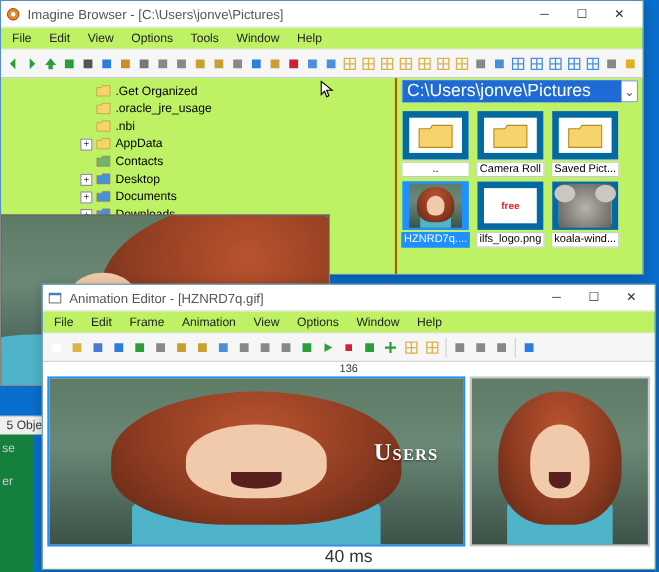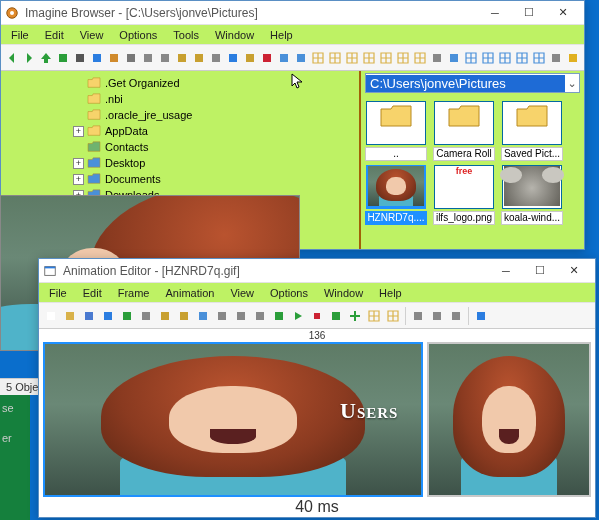--- a/index.html
+++ b/index.html
@@ -23,26 +23,26 @@
   .tree { width: 360px; border-right: 2px solid #a16207; padding: 4px 2px; overflow: hidden; position: relative; }
   .tree-row { display: flex; align-items: center; height: 16px; padding-left: 0; }
   .tree-row .tw { width: 11px; height: 11px; border: 1px solid #888; color: #333; font-size: 9px; line-height: 9px; text-align: center; margin-right: 3px; background: #fff; }
   .tree-row .sp { display: inline-block; }
   .tree-row .folder-ico { width: 14px; height: 12px; margin-right: 4px; }
   .tree-row .label { color: #000; }
   .cursor { position: absolute; }
 
   .right-pane { flex: 1; display: flex; flex-direction: column; }
   .pathbar { height: 20px; border: 1px solid #7a9ec2; margin: 2px 4px; display: flex; align-items: center; background: #fff; }
-  .pathbar .path { flex: 1; background: #1e6bd6; color: #fff; padding: 1px 4px; font-size: 13px; }
+  .pathbar .path { flex: 1; background: #1e6bd6; color: #fff; padding: 1px 4px; font-size: 16px; }
   .pathbar .dd { width: 14px; text-align: center; color: #555; }
   .thumbs { flex: 1; padding: 6px 4px; overflow: hidden; }
   .thumb-row { display: flex; gap: 6px; margin-bottom: 4px; }
   .thumb { width: 62px; display: flex; flex-direction: column; align-items: center; }
-  .thumb .box { width: 60px; height: 44px; border: 1px solid #0369a1; display: flex; justify-content: center; background: #fff; }
+  .thumb .box { width: 60px; height: 44px; border: 6px solid #0369a1; display: flex; align-items: center; justify-content: center; background: #fff; }
   .thumb.sel .box { background: #1e90ff; border-color: #1e90ff; }
   .thumb .cap { width: 62px; height: 14px; border: 1px solid #c8c8c8; text-align: center; font-size: 10px; color: #000; overflow: hidden; white-space: nowrap; margin-top: 2px; background: #fff; padding: 0 1px; }
   .thumb.sel .cap { background: #1e90ff; color: #fff; border-color: #1e90ff; }
   .folder-large { width: 34px; height: 26px; }
   .freelogo { font-size: 9px; color: #d22; font-weight: bold; }
 
   .status-fragment { position: absolute; left: 0; bottom: 0; background: #f0f0f0; border-top: 1px solid #ccc; font-size: 11px; padding: 2px 6px; color: #333; }
 
   
   #preview { position: absolute; left: 0; top: 195px; width: 300px; height: 156px; background: #333; border: 1px solid #888; overflow: hidden; }
@@ -288,29 +288,29 @@
             <path d="M1 3 L6 3 L7 1 L15 1 L15 12 L1 12 Z" fill="#f7d36b" stroke="#b88a20" stroke-width="0.6"></path>
           </svg>
           <span class="label">.Get Organized</span>
         </div>
         <div class="tree-row">
           <span class="sp" style="width: 70px;"></span>
           <span style="width: 14px; display: inline-block;"></span>
           <svg class="folder-ico" viewBox="0 0 16 14">
             <path d="M1 3 L6 3 L7 1 L15 1 L15 12 L1 12 Z" fill="#f7d36b" stroke="#b88a20" stroke-width="0.6"></path>
           </svg>
+          <span class="label">.oracle_jre_usage</span>
+        </div>
+        <div class="tree-row">
+          <span class="sp" style="width: 70px;"></span>
+          <span style="width: 14px; display: inline-block;"></span>
+          <svg class="folder-ico" viewBox="0 0 16 14">
+            <path d="M1 3 L6 3 L7 1 L15 1 L15 12 L1 12 Z" fill="#f7d36b" stroke="#b88a20" stroke-width="0.6"></path>
+          </svg>
           <span class="label">.nbi</span>
-        </div>
-        <div class="tree-row">
-          <span class="sp" style="width: 70px;"></span>
-          <span style="width: 14px; display: inline-block;"></span>
-          <svg class="folder-ico" viewBox="0 0 16 14">
-            <path d="M1 3 L6 3 L7 1 L15 1 L15 12 L1 12 Z" fill="#f7d36b" stroke="#b88a20" stroke-width="0.6"></path>
-          </svg>
-          <span class="label">.oracle_jre_usage</span>
         </div>
         <div class="tree-row">
           <span class="sp" style="width: 70px;"></span>
           <span class="tw">+</span>
           <svg class="folder-ico" viewBox="0 0 16 14">
             <path d="M1 3 L6 3 L7 1 L15 1 L15 12 L1 12 Z" fill="#f7d36b" stroke="#b88a20" stroke-width="0.6"></path>
           </svg>
           <span class="label">AppData</span>
         </div>
         <div class="tree-row">

